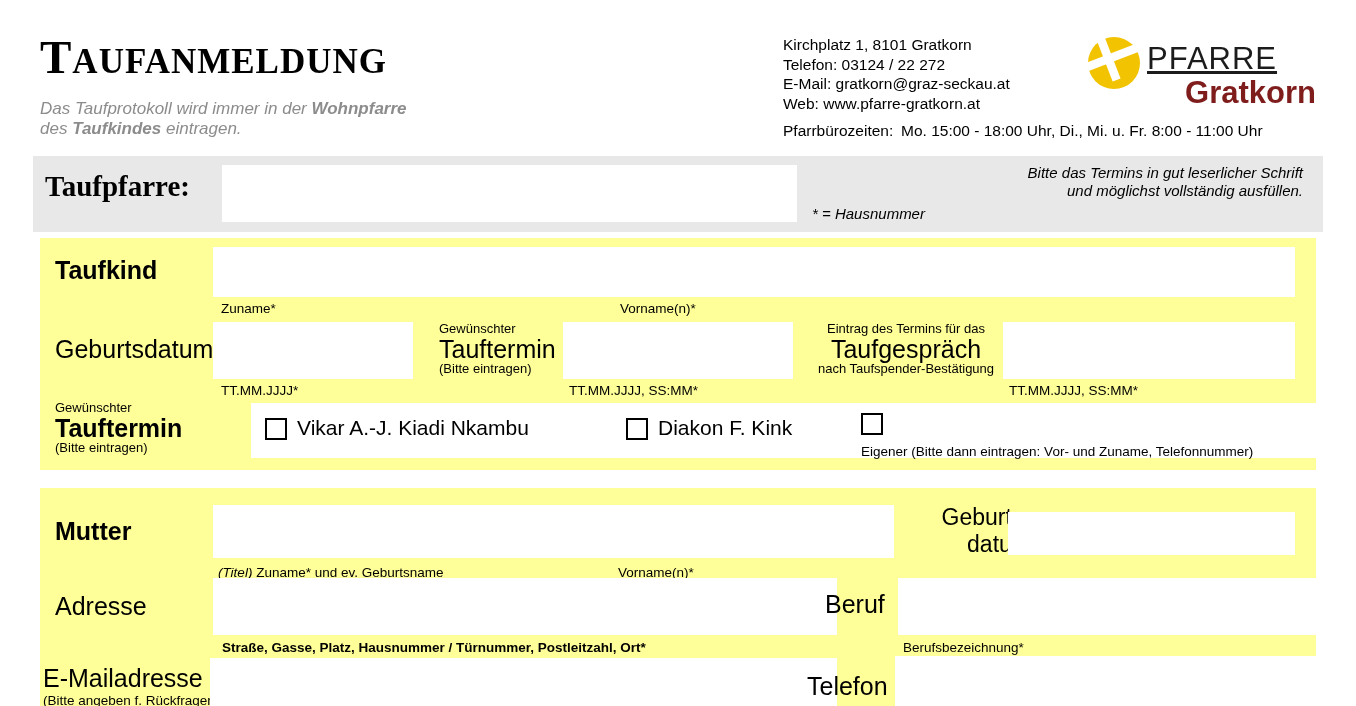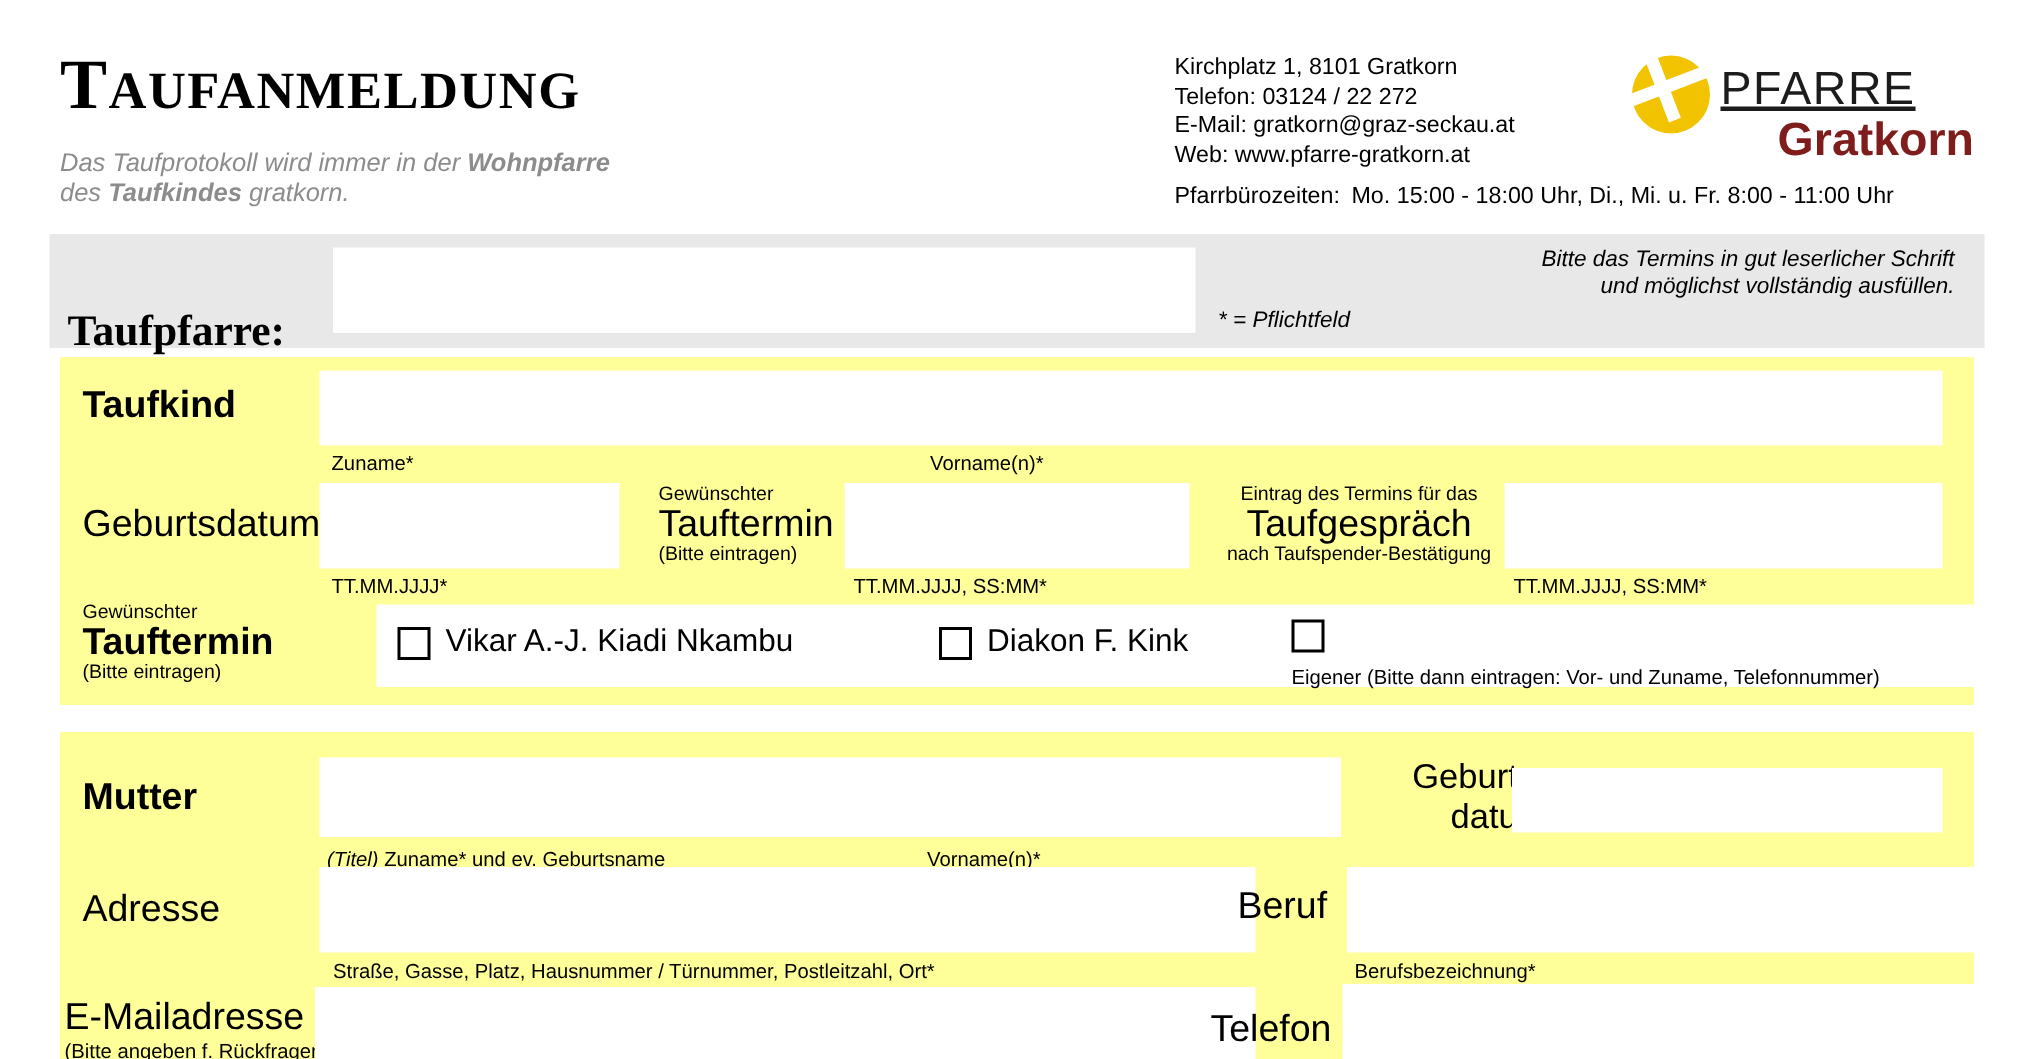--- a/index.html
+++ b/index.html
@@ -15,21 +15,21 @@
   .subtitle b{color:#8c8c8c;}
   .contact{left:783px;top:35px;font-size:15.5px;line-height:19.5px;}
   .hours{left:783px;top:122px;font-size:15.5px;}
   .hours .hlabel{display:inline-block;width:118px;}
   .logo-circle{left:1085px;top:33px;}
   .logo-pfarre{left:1147px;top:41px;font-size:31px;color:#1c1c1c;letter-spacing:1px;text-decoration:underline;}
   .logo-gratkorn{top:75px;right:40px;font-size:31px;font-weight:bold;color:#7f1d1d;}
 
   
   .graybar{left:33px;top:156px;width:1290px;height:76px;background:#e8e8e8;}
-  .taufpfarre-label{left:12px;top:14px;font-family:"Liberation Serif",serif;font-weight:bold;font-size:29px;margin-top:35px;}
+  .taufpfarre-label{left:12px;top:14px;font-family:"Liberation Serif",serif;font-weight:bold;font-size:29px;}
   .taufpfarre-input{left:189px;top:9px;width:575px;height:57px;}
   .formnote{right:20px;top:8px;text-align:right;font-style:italic;font-size:15px;line-height:18px;}
   .pflicht{left:779px;top:49px;font-style:italic;font-size:15px;}
 
   
   .ysec{background:#ffff99;}
   #sec-taufkind{left:40px;top:238px;width:1276px;height:232px;}
   #sec-mutter{left:40px;top:488px;width:1276px;height:250px;}
 
   .box{background:#ffffff;border:none;outline:none;position:absolute;
@@ -53,21 +53,21 @@
 <body>
 
 <div id="page">
 
   <div class="abs title">
     <span class="big">T</span><span class="rest">AUFANMELDUNG</span>
   </div>
 
   <div class="abs subtitle">
     <span>Das Taufprotokoll wird immer in der </span><b>Wohnpfarre</b><br>
-    <span>des </span><b>Taufkindes</b><span> gratkorn.</span>
+    <span>des </span><b>Taufkindes</b><span> eintragen.</span>
   </div>
 
   <div class="abs contact">
     <div>Kirchplatz 1, 8101 Gratkorn</div>
     <div>Telefon: 03124 / 22 272</div>
     <div>E-Mail: gratkorn@graz-seckau.at</div>
     <div>Web: www.pfarre-gratkorn.at</div>
   </div>
 
   <div class="abs hours">
@@ -86,21 +86,21 @@
   <div class="abs logo-pfarre">PFARRE</div>
   <div class="abs logo-gratkorn">Gratkorn</div>
 
   <div class="abs graybar">
     <div class="abs taufpfarre-label">Taufpfarre:</div>
     <input class="box taufpfarre-input" style="">
     <div class="abs formnote">
       <span>Bitte das Termins in gut leserlicher Schrift</span><br>
       <span>und möglichst vollständig ausfüllen.</span>
     </div>
-    <div class="abs pflicht">* = Pflichtfeld</div>
+    <div class="abs pflicht">* = Hausnummer</div>
   </div>
 
   <div class="abs ysec" id="sec-taufkind">
     <div class="abs boldlabel" style="left:15px;top:18px;">Taufkind</div>
     <input class="box" style="left: 173px; top: 9px; width: 1082px; height: 50px;">
     <div class="abs hint" style="left:181px;top:63px;">Zuname*</div>
     <div class="abs hint" style="left:580px;top:63px;">Vorname(n)*</div>
 
     <div class="abs biglabel" style="left:15px;top:97px;">Geburtsdatum</div>
     <input class="box" style="left: 173px; top: 84px; width: 200px; height: 57px;">
@@ -147,21 +147,21 @@
     <input class="box" style="left: 968px; top: 24px; width: 287px; height: 43px;">
     <div class="abs hint" style="left:178px;top:77px;">
       <i>(Titel)</i><span> Zuname*  und ev. Geburtsname</span>
     </div>
     <div class="abs hint" style="left:578px;top:77px;">Vorname(n)*</div>
 
     <div class="abs biglabel" style="left:15px;top:104px;">Adresse</div>
     <input class="box" style="left: 173px; top: 90px; width: 624px; height: 57px;">
     <div class="abs biglabel" style="left:785px;top:102px;">Beruf</div>
     <input class="box" style="left: 858px; top: 90px; width: 437px; height: 57px;">
-    <div class="abs hint" style="left:182px;top:152px;">Straße, Gasse, Platz, Hausnummer / Türnummer, Postleitzahl, Ort*</div>
+    <div class="abs hint" style="left:182px;top:152px;font-weight:bold;">Straße, Gasse, Platz, Hausnummer / Türnummer, Postleitzahl, Ort*</div>
     <div class="abs hint" style="left:863px;top:152px;">Berufsbezeichnung*</div>
 
     <div class="abs biglabel" style="left:3px;top:176px;">E-Mailadresse</div>
     <div class="abs tiny" style="left:3px;top:205px;">(Bitte angeben f. Rückfragen)</div>
     <input class="box" style="left: 170px; top: 170px; width: 627px; height: 62px;">
     <div class="abs biglabel" style="left:767px;top:184px;">Telefon</div>
     <input class="box" style="left: 855px; top: 168px; width: 440px; height: 64px;">
   </div>
 
 </div>

